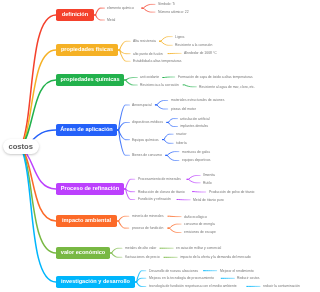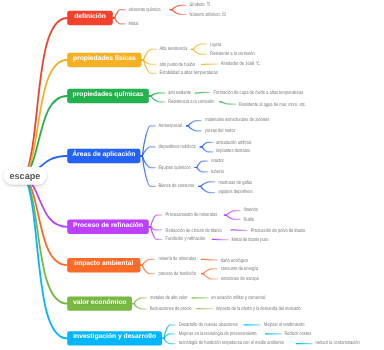--- a/index.html
+++ b/index.html
@@ -264,21 +264,21 @@
       <path d="M177,199.5 L178.6,199.5 C180.228,199.66500000000002 183.928,199.8 186,199.8 L190.2,199.8" stroke="url(#g39)" fill="none" stroke-width="1" stroke-linecap="round"></path>
       <path d="M167.9,216.2 L169.5,216.2 C171.12800000000001,216.42 174.828,216.6 176.9,216.6 L181.1,216.6" stroke="url(#g40)" fill="none" stroke-width="1" stroke-linecap="round"></path>
       <path d="M167.9,228.1 L169.5,228.1 C171.12800000000001,225.9 174.828,224.1 176.9,224.1 L181.1,224.1" stroke="url(#g41)" fill="none" stroke-width="1" stroke-linecap="round"></path>
       <path d="M167.9,228.1 L169.5,228.1 C171.12800000000001,230.52 174.828,232.5 176.9,232.5 L181.1,232.5" stroke="url(#g42)" fill="none" stroke-width="1" stroke-linecap="round"></path>
       <path d="M160,248.2 L161.6,248.2 C163.228,248.2 166.928,248.2 169,248.2 L173.2,248.2" stroke="url(#g43)" fill="none" stroke-width="1" stroke-linecap="round"></path>
       <path d="M164,257.3 L165.6,257.3 C167.228,257.3 170.928,257.3 173,257.3 L177.2,257.3" stroke="url(#g44)" fill="none" stroke-width="1" stroke-linecap="round"></path>
       <path d="M203.5,270.7 L205.1,270.7 C206.728,270.7 210.428,270.7 212.5,270.7 L216.7,270.7" stroke="url(#g45)" fill="none" stroke-width="1" stroke-linecap="round"></path>
       <path d="M221.2,278.3 L222.79999999999998,278.3 C224.428,278.3 228.128,278.3 230.2,278.3 L234.39999999999998,278.3" stroke="url(#g46)" fill="none" stroke-width="1" stroke-linecap="round"></path>
       <path d="M246.8,286.4 L248.4,286.4 C250.02800000000002,286.4 253.728,286.4 255.8,286.4 L260,286.4" stroke="url(#g47)" fill="none" stroke-width="1" stroke-linecap="round"></path>
     </svg>
-  <div id="root" style="left: 2.6px; top: 139.1px; width: 36.3px; height: 15.2px;">escape</div>
+  <div id="root" style="left: 2.6px; top: 139.1px; width: 36.3px; height: 15.2px;">costos</div>
 <div class="node" style="left: 56px; top: 9px; width: 38px; height: 12px; background: rgb(244, 65, 44);">definición</div>
     <div class="leaf" style="left: 107.3px; top: 6px;">elemento químico</div>
     <div class="leaf" style="left: 107.3px; top: 17.8px;">Metal</div>
     <div class="node" style="left: 56px; top: 44px; width: 62px; height: 12px; background: rgb(245, 177, 37);">propiedades físicas</div>
     <div class="leaf" style="left: 133px; top: 39.1px;">Alta resistencia</div>
     <div class="leaf" style="left: 133px; top: 51.5px;">alto punto de fusión</div>
     <div class="leaf" style="left: 133px; top: 59.1px;">Estabilidad a altas temperaturas</div>
     <div class="node" style="left: 56px; top: 74px; width: 68px; height: 12px; background: rgb(34, 177, 76);">propiedades químicas</div>
     <div class="leaf" style="left: 140.1px; top: 75.4px;">anti oxidante</div>
     <div class="leaf" style="left: 140.1px; top: 82.8px;">Resistencia a la corrosión</div>

